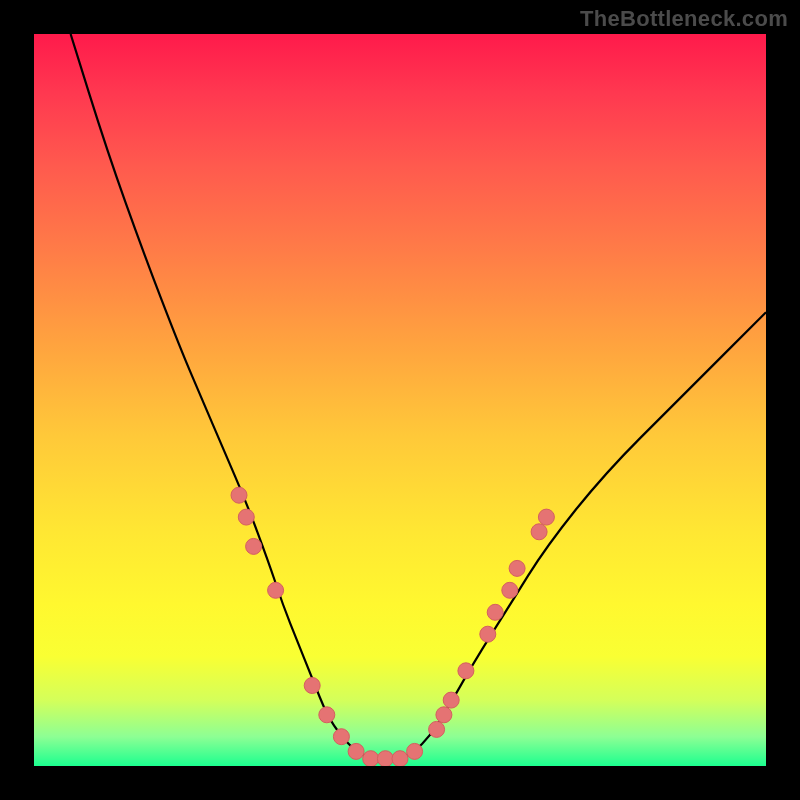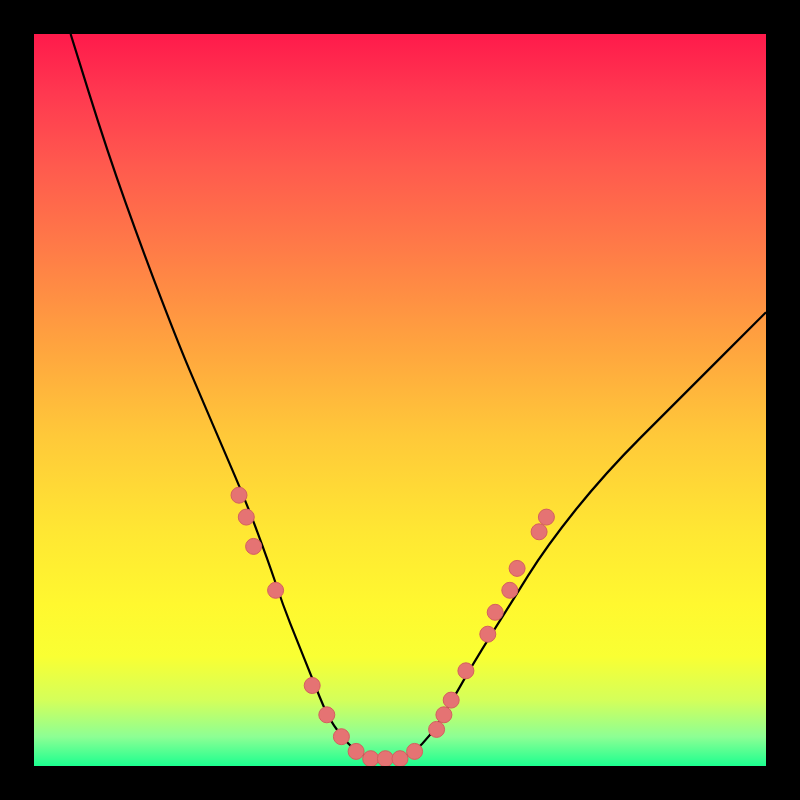--- a/index.html
+++ b/index.html
@@ -84,13 +84,14 @@
           <circle cx="431.9" cy="636.8" r="8" fill="#e57373" stroke="#d45f5f" stroke-width="1"></circle>
           <circle cx="453.8" cy="600.2" r="8" fill="#e57373" stroke="#d45f5f" stroke-width="1"></circle>
           <circle cx="461.2" cy="578.3" r="8" fill="#e57373" stroke="#d45f5f" stroke-width="1"></circle>
           <circle cx="475.8" cy="556.3" r="8" fill="#e57373" stroke="#d45f5f" stroke-width="1"></circle>
           <circle cx="483.1" cy="534.4" r="8" fill="#e57373" stroke="#d45f5f" stroke-width="1"></circle>
           <circle cx="505.1" cy="497.8" r="8" fill="#e57373" stroke="#d45f5f" stroke-width="1"></circle>
           <circle cx="512.4" cy="483.1" r="8" fill="#e57373" stroke="#d45f5f" stroke-width="1"></circle>
         </g>
     </svg>
   </div>
+  <div class="watermark">TheBottleneck.com</div>
 </div>
 
 </body></html>

